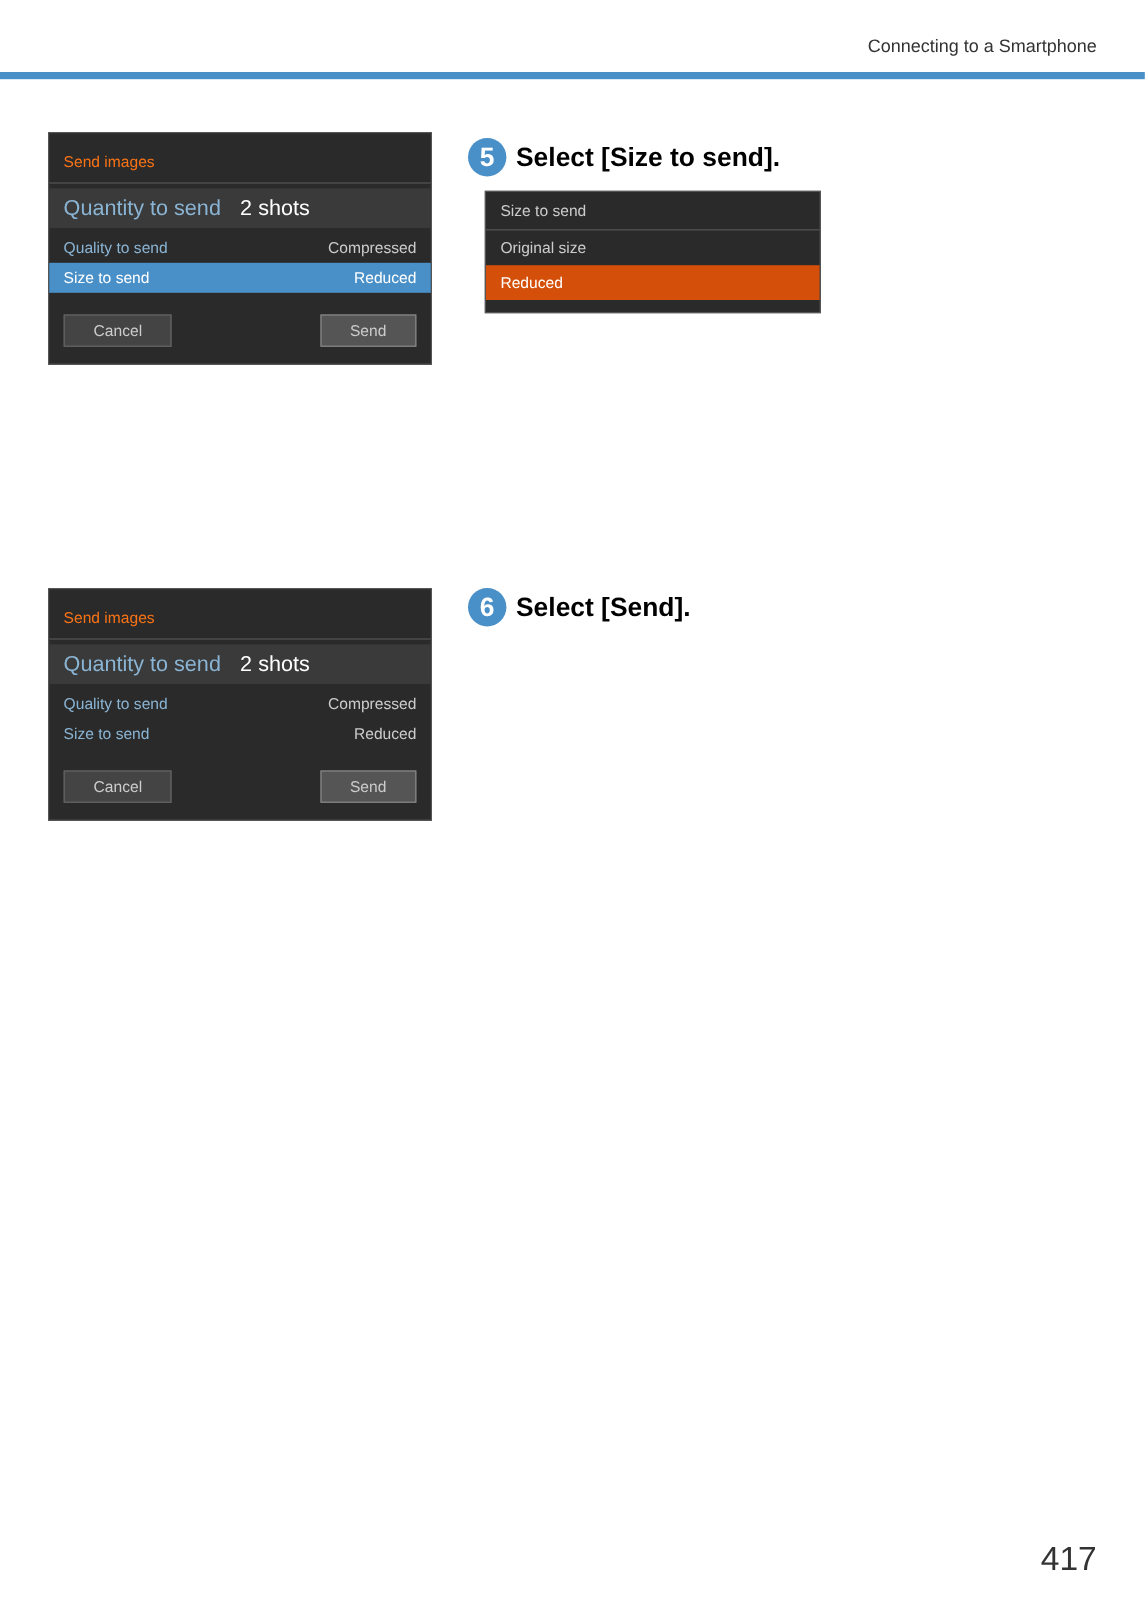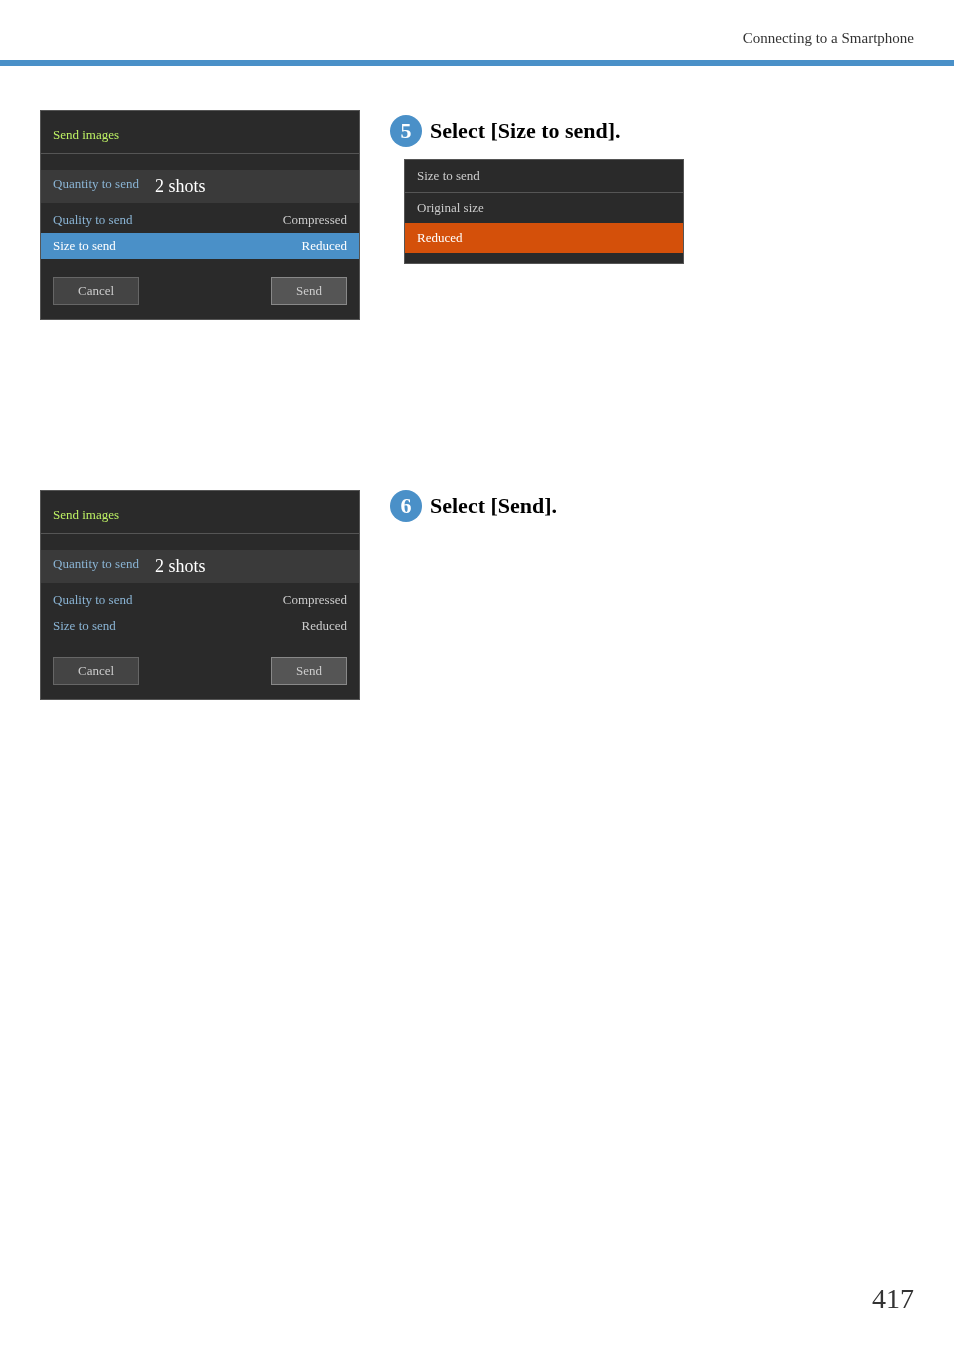--- a/index.html
+++ b/index.html
@@ -1,15 +1,15 @@
 <!DOCTYPE html>
 <html><head>
   <meta charset="utf-8">
   <style>
-    * { margin: 0; padding: 0; box-sizing: border-box; font-family: Liberation Serif, serif; }
+    * { margin: 0; padding: 0; box-sizing: border-box; }
 
     body {
       width: 954px;
       min-height: 1345px;
       background: #ffffff;
       font-family: Arial, sans-serif;
       position: relative;
     }
 
     
@@ -33,25 +33,25 @@
     
     .camera-dialog {
       background: #2a2a2a;
       border: 1px solid #555;
       padding: 10px 0;
       width: 320px;
       margin-bottom: 40px;
     }
 
     .dialog-title {
-      color: #bef264;
+      color: #f97316;
       font-size: 13px;
       padding: 6px 12px 10px 12px;
       border-bottom: 1px solid #555;
-      margin-bottom: 16px;
+      margin-bottom: 4px;
     }
 
     .dialog-row {
       display: flex;
       justify-content: space-between;
       padding: 5px 12px;
       font-size: 13px;
       color: #ccc;
     }
 
@@ -69,21 +69,21 @@
     }
 
     .dialog-quantity-row {
       background: #3a3a3a;
       padding: 6px 12px;
       margin: 4px 0;
     }
 
     .dialog-quantity-text {
       color: #8ab4d4;
-      font-size: 13px;
+      font-size: 18px;
     }
 
     .dialog-quantity-value {
       color: #fff;
       font-size: 18px;
       margin-left: 8px;
     }
 
     .dialog-buttons {
       display: flex;

